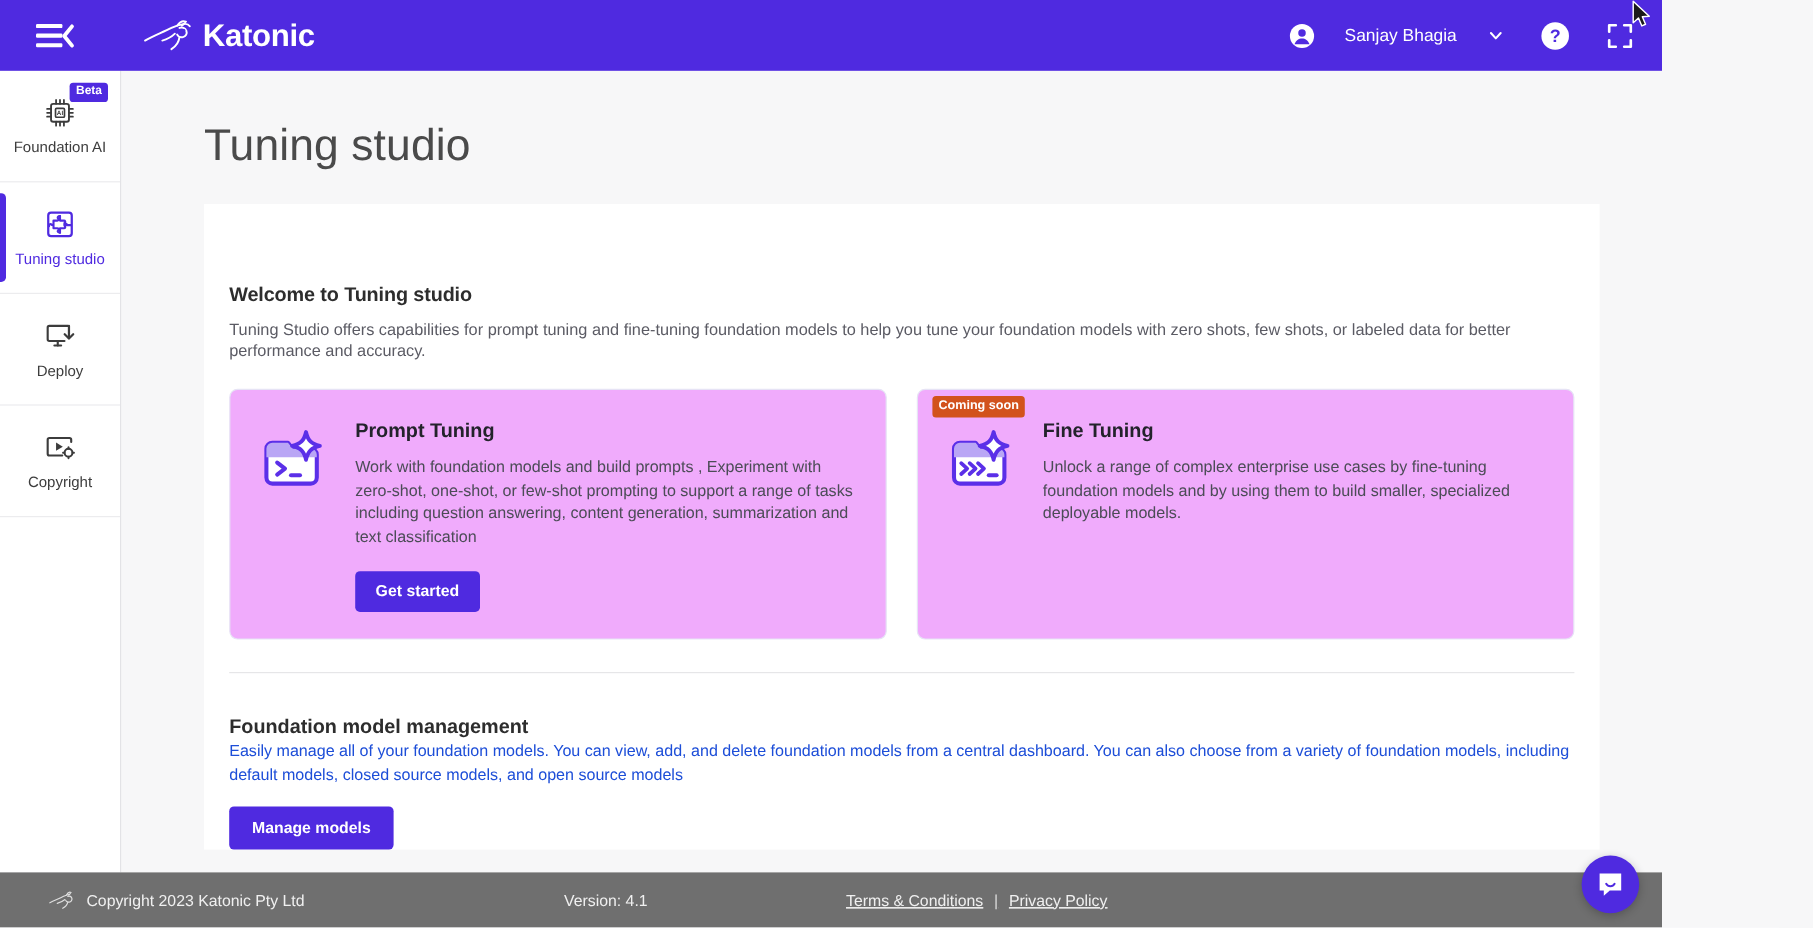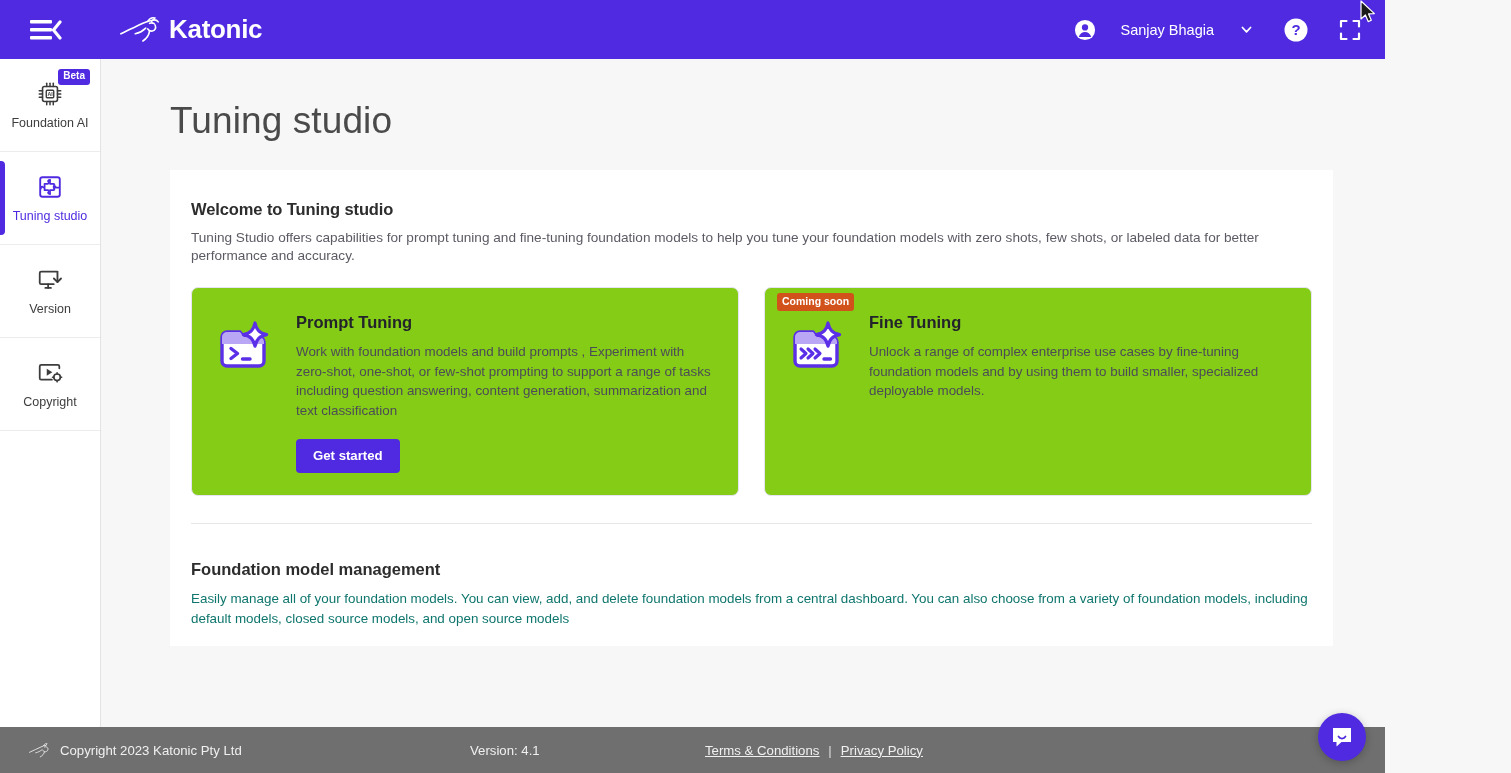--- a/index.html
+++ b/index.html
@@ -74,27 +74,27 @@
     padding: 41px 0 0 69px; letter-spacing: 0.1px;
     line-height: 1.15;
   }
   .panel {
     margin: 27px 52px 0 69px;
     background: #fff;
     min-height: 476px;
     padding: 30px 21px 0 21px;
   }
   .panel-inner { padding: 0 0 0 0; }
-  .welcome-title { font-size: 16.5px; font-weight: 700; color: #2d2d2d; letter-spacing: -0.1px; }
+  .welcome-title { font-size: 16.5px; font-weight: 700; color: #2d2d2d; letter-spacing: -0.1px; margin-top: 37px; }
   .welcome-sub { font-size: 13.6px; color: #5b5b64; margin-top: 10px; line-height: 1.35; }
 
   .cards { display: flex; gap: 25px; margin-top: 22px; }
   .card {
     flex: 1 1 0; min-width: 0;
-    background: #84cc16;
+    background: #f0abfc;
     border: 1px solid #e6e3f5;
     border-radius: 7px;
     padding: 25px 22px 22px 22px;
     display: flex; gap: 20px;
     min-height: 175px;
     position: relative;
   }
   .card-icon { flex: 0 0 62px; padding-top: 4px; }
   .card-body { flex: 1; min-width: 0; }
   .card-title { font-size: 16.5px; font-weight: 700; color: #23232b; margin-bottom: 10px; }
@@ -110,32 +110,32 @@
     background: #4f2ae0; color: #fff;
     border: none; border-radius: 4px;
     font-family: "Liberation Sans", sans-serif;
     font-size: 13.2px; font-weight: 700;
     padding: 9px 17px 10px; cursor: pointer;
   }
 
   .divider { height: 1px; background: #e6e6e8; margin: 27px 0 0 0; }
   .section { margin-top: 22px; }
   .section-title { font-size: 16.5px; font-weight: 700; color: #2d2d2d; margin-top: 36px; }
-  .section-text { font-size: 13.4px; color: #0f766e; margin-top: 10px; line-height: 1.45; max-width: 1225px; }
+  .section-text { font-size: 13.4px; color: #1d4ed8; line-height: 1.45; max-width: 1225px; }
   .btn-manage { margin-top: 17px; padding: 10px 19px 11px; }
 
   
   .footer {
     height: 46px; flex: 0 0 46px;
     background: #6f6f6f;
     display: flex; align-items: center;
     color: #f0f0f0; font-size: 13.2px;
     position: relative; z-index: 15;
   }
-  .footer-left { display: flex; align-items: center; gap: 9px; padding-left: 28px; width: 470px; }
+  .footer-left { display: flex; align-items: center; gap: 9px; padding-left: 40px; width: 470px; }
   .footer-kangaroo { width: 23px; height: 16px; display:block; opacity: .92; }
   .footer-mid { width: 235px; }
   .footer-lic { flex: 1; }
   .footer-right { display: flex; align-items: center; gap: 9px; padding-right: 64px; text-decoration: underline; }
   .footer-link { color: #f0f0f0; text-decoration: underline; cursor: pointer; font-size: 13.2px; }
   .footer-sep { color: #ddd; }
 
   .chat-launcher {
     position: absolute; right: 19px; bottom: 12px;
     width: 48px; height: 48px; border-radius: 50%;
@@ -245,21 +245,21 @@
       </div>
 
       <div class="nav-item">
         <svg class="nav-icon" viewBox="0 0 30 30">
           <path d="M22 6 H5.5 A1.5 1.5 0 0 0 4 7.5 V18 A1.5 1.5 0 0 0 5.5 19.5 H19" stroke="#3c3c3c" stroke-width="1.9" fill="none" stroke-linecap="round" stroke-linejoin="round"></path>
           <path d="M10 23.5 H16" stroke="#3c3c3c" stroke-width="1.9" stroke-linecap="round"></path>
           <path d="M13 19.5 V23.5" stroke="#3c3c3c" stroke-width="1.9" stroke-linecap="round"></path>
           <path d="M23 6 V17" stroke="#3c3c3c" stroke-width="2" stroke-linecap="round"></path>
           <path d="M19.2 13.4 L23 17.2 L26.8 13.4" stroke="#3c3c3c" stroke-width="2" fill="none" stroke-linecap="round" stroke-linejoin="round"></path>
         </svg>
-        <span class="nav-label">Version</span>
+        <span class="nav-label">Deploy</span>
       </div>
 
       <div class="nav-item">
         <svg class="nav-icon" viewBox="0 0 30 30">
           <path d="M25 10 V8 A1.6 1.6 0 0 0 23.4 6.4 H5.6 A1.6 1.6 0 0 0 4 8 V20.5 A1.6 1.6 0 0 0 5.6 22.1 H17" stroke="#3c3c3c" stroke-width="1.9" fill="none" stroke-linecap="round" stroke-linejoin="round"></path>
           <path d="M11.5 10.5 L17.5 14.2 L11.5 17.9 Z" fill="#3c3c3c"></path>
           <circle cx="22.6" cy="19.6" r="3.5" stroke="#3c3c3c" stroke-width="1.8" fill="none"></circle>
           <g stroke="#3c3c3c" stroke-width="1.7" stroke-linecap="round">
             <path d="M22.6 14.7 V16"></path>
               <path d="M22.6 23.2 V24.5"></path>
@@ -317,20 +317,21 @@
                 <div class="card-text">Unlock a range of complex enterprise use cases by fine-tuning foundation models and by using them to build smaller, specialized deployable models.</div>
               </div>
             </div>
           </div>
 
           <div class="divider"></div>
 
           <div class="section">
             <div class="section-title">Foundation model management</div>
             <div class="section-text">Easily manage all of your foundation models. You can view, add, and delete foundation models from a central dashboard. You can also choose from a variety of foundation models, including default models, closed source models, and open source models</div>
+            <button class="btn-primary btn-manage">Manage models</button>
           </div>
 
         </div>
       </div>
     </div>
   </div>
 
   <div class="footer">
     <div class="footer-left">
       <svg class="footer-kangaroo" viewBox="0 0 30 20">

